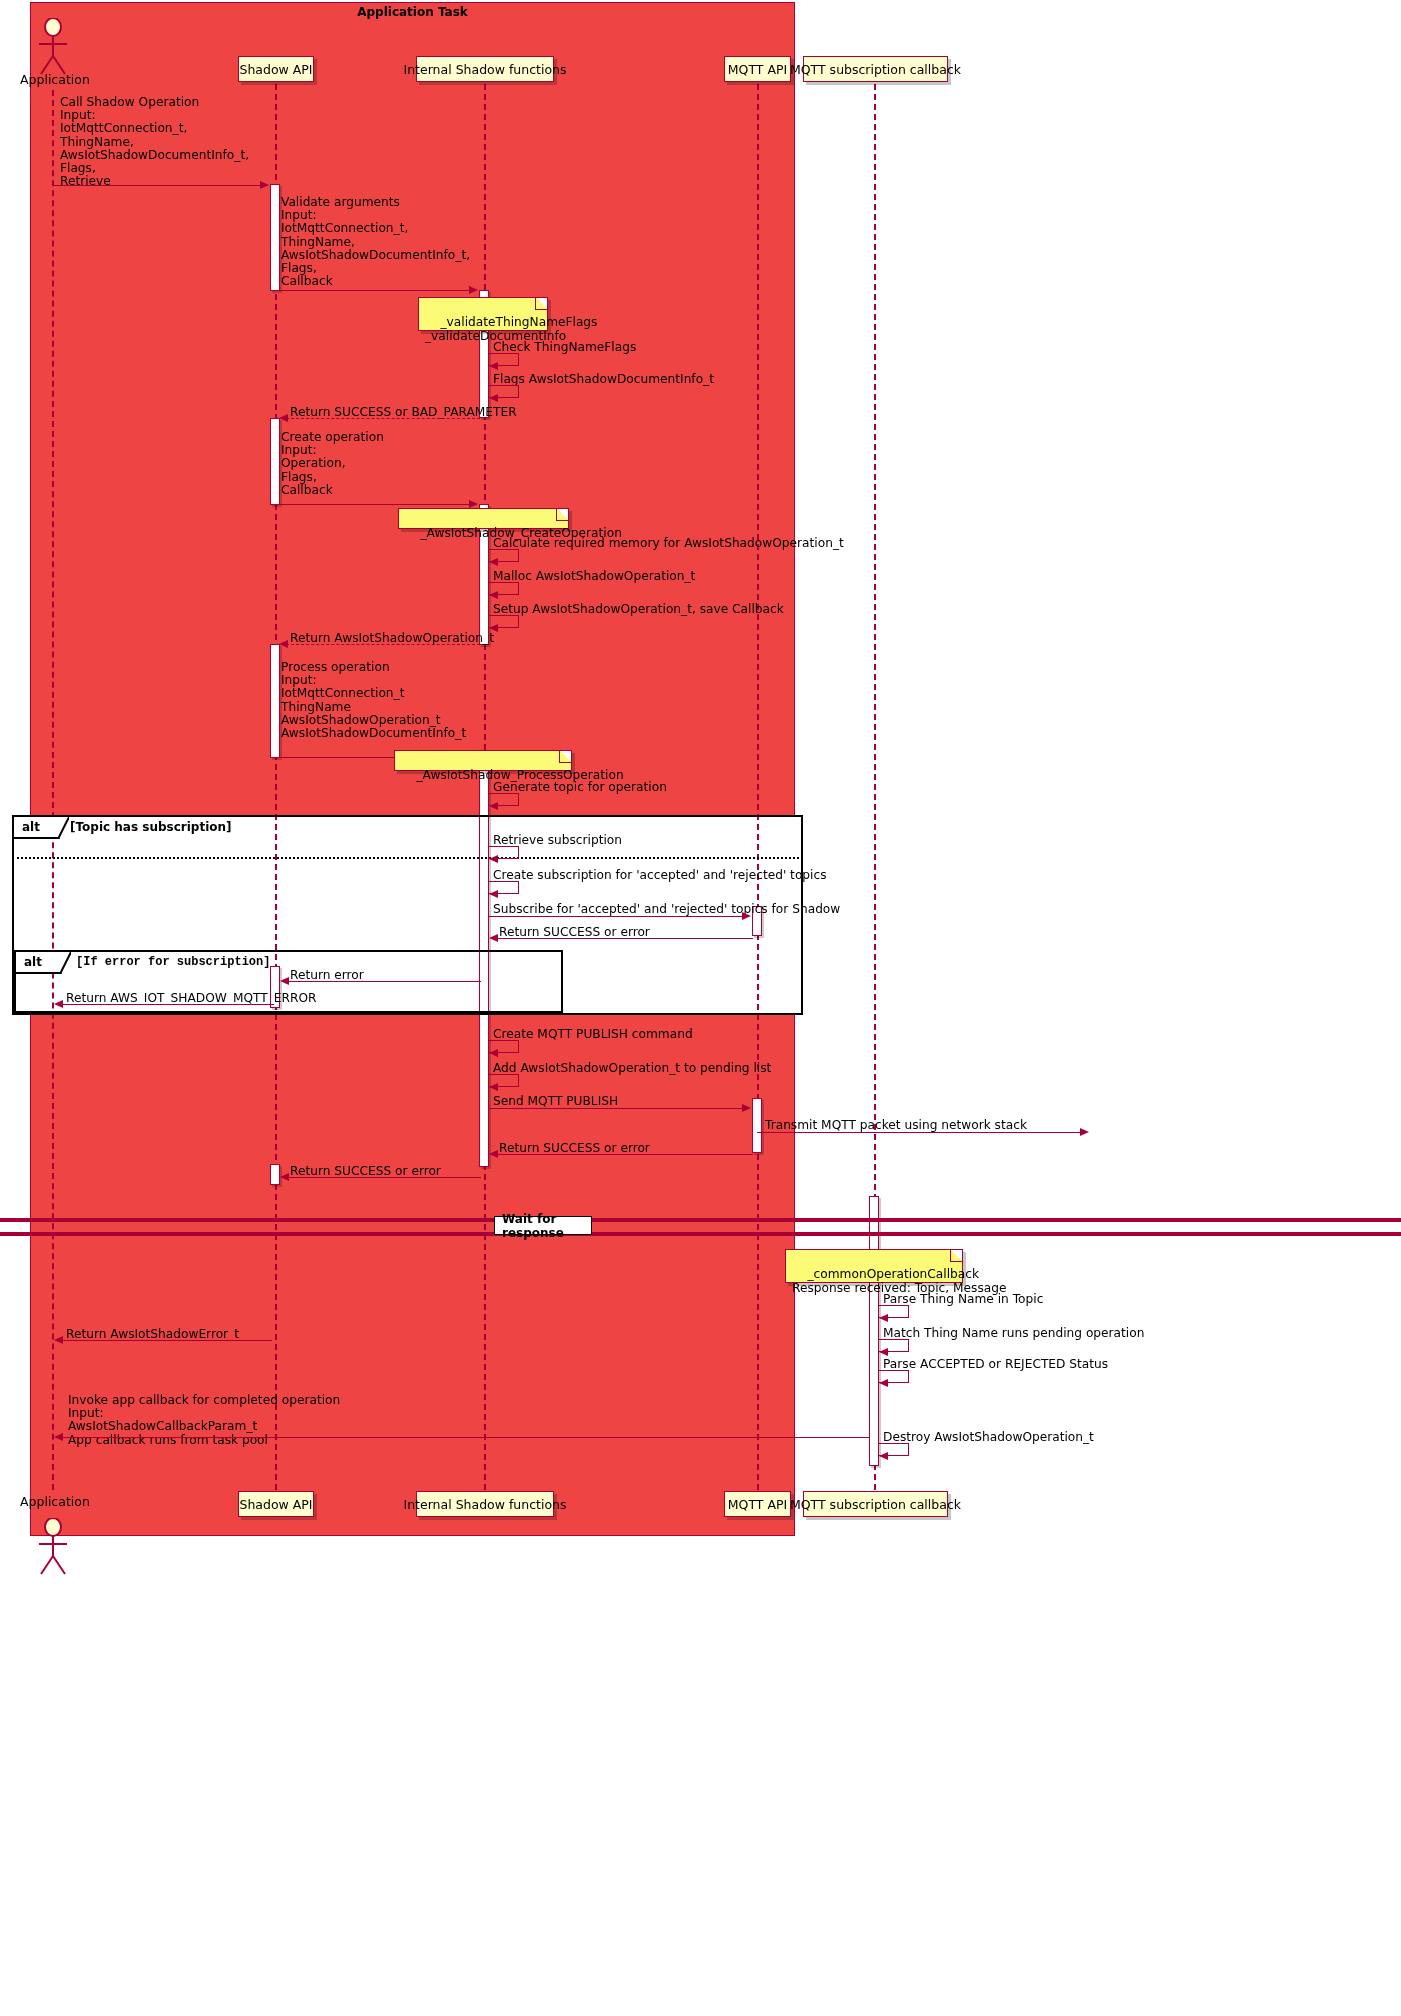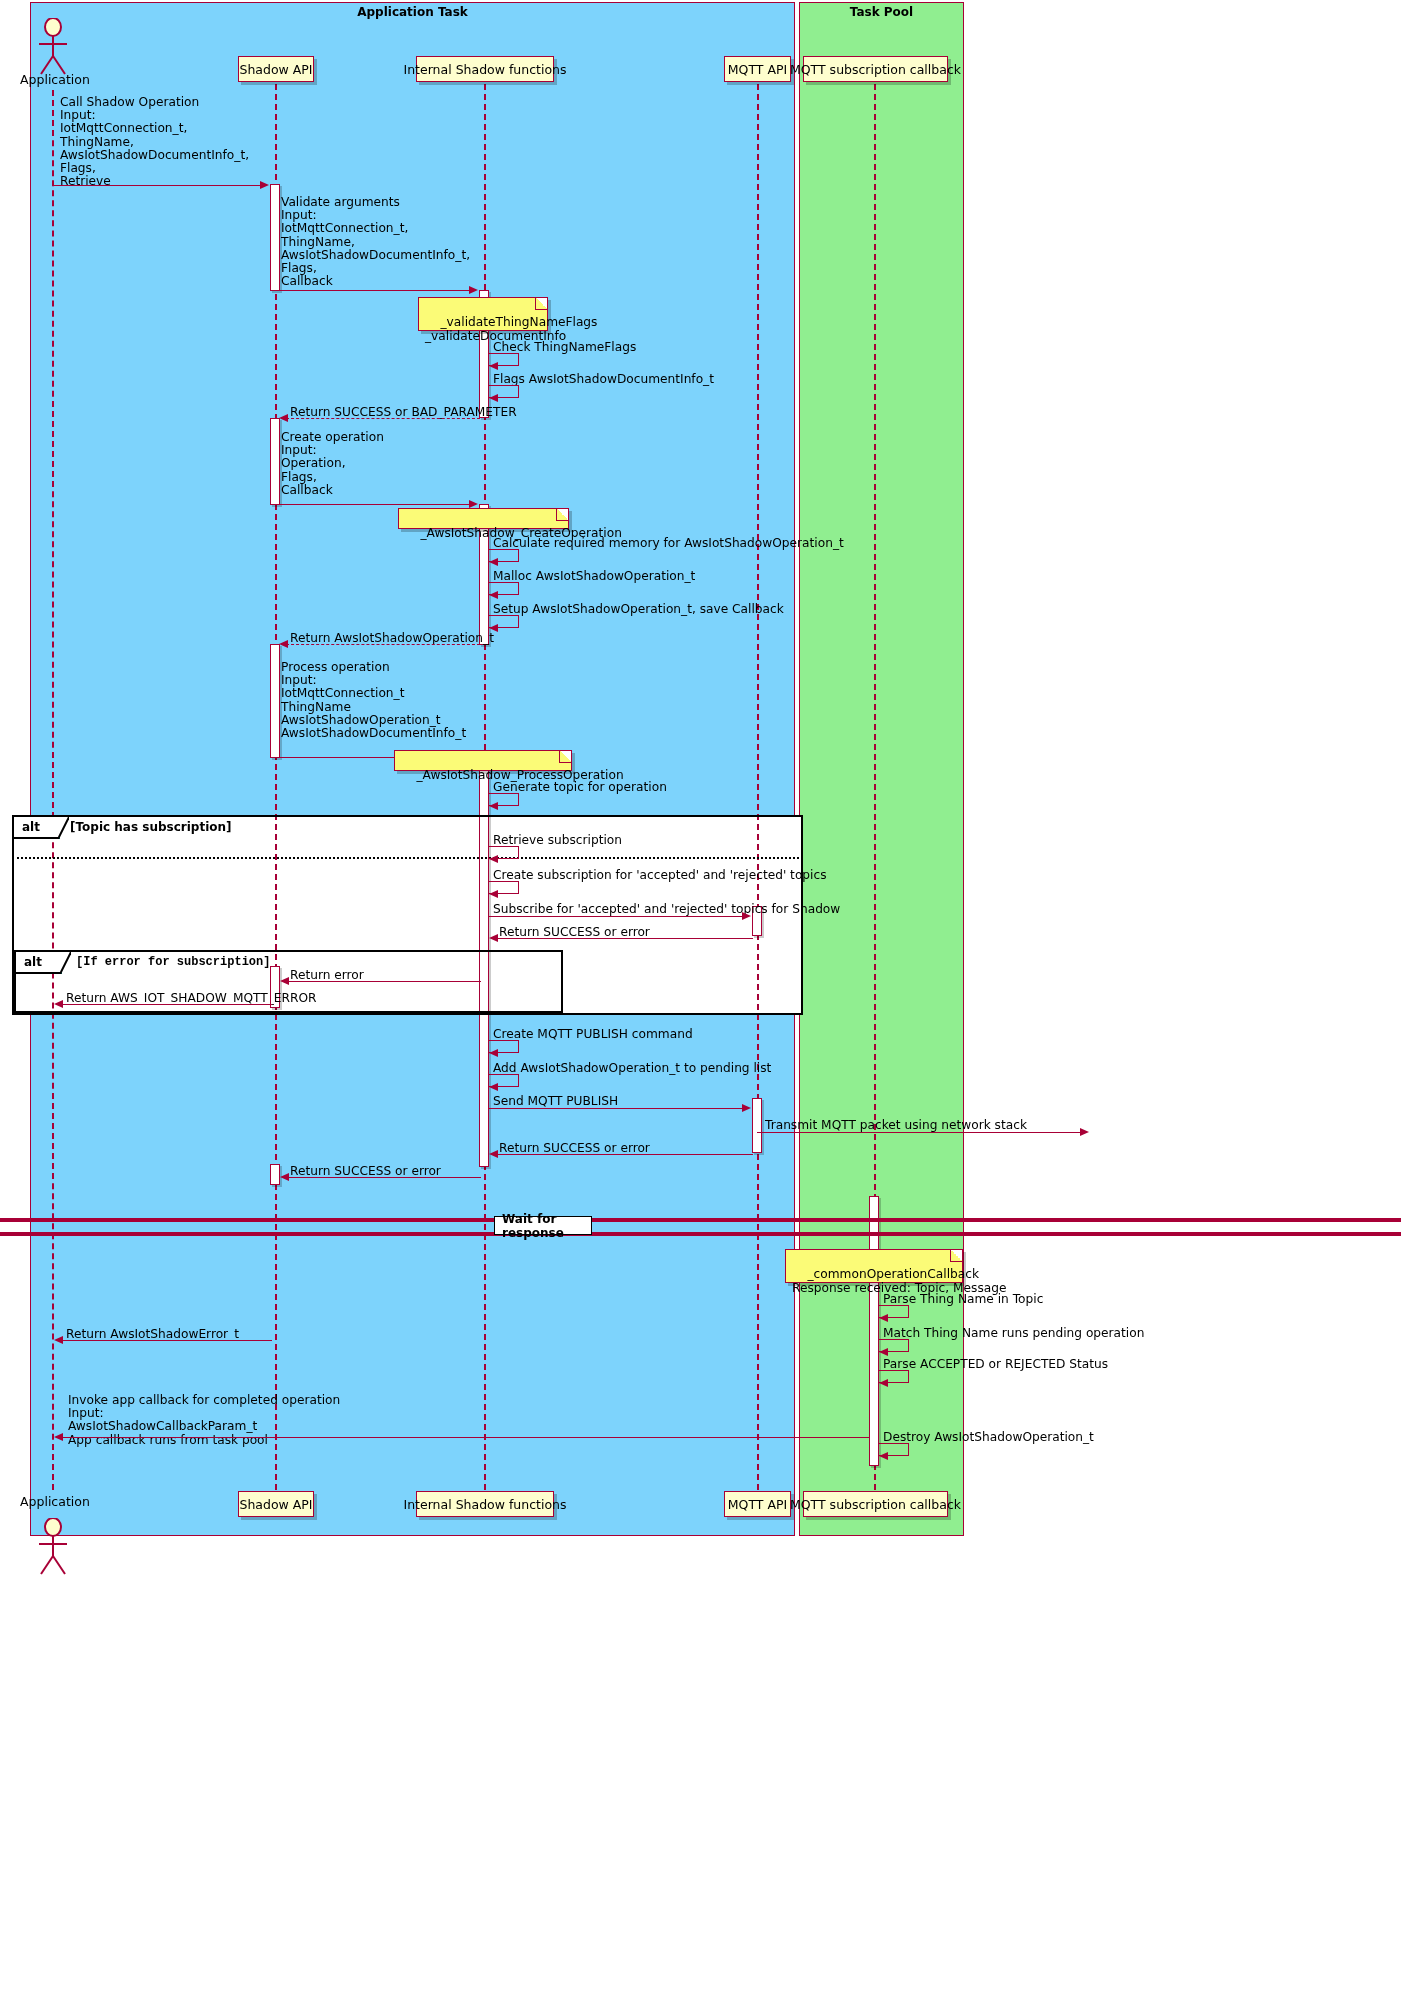--- a/index.html
+++ b/index.html
@@ -6,21 +6,21 @@
   body{font-family:"DejaVu Sans","Liberation Sans",sans-serif;}
   #stage{position:relative;width:1401px;height:2016px;overflow:hidden;background:#fff;}
   .abs{position:absolute;}
 
   
   .groupbox{position:absolute;border:1px solid #A80036;box-sizing:border-box;}
   .groupbox .gtitle{
     position:absolute;top:2px;left:0;width:100%;text-align:center;
     font-size:12px;font-weight:bold;color:#000;font-family:"DejaVu Sans",sans-serif;
   }
-  .box-app{background:#7dd3fc;}
+  .box-app{background:#ef4444;}
   .box-pool{background:#90EE90;}
 
   
   .lifeline{position:absolute;width:0;border-left:2px dashed #A80036;}
 
   
   .pbox{
     position:absolute;background:#FEFECE;border:1.5px solid #A80036;
     box-shadow:3px 3px 0 rgba(0,0,0,0.22);
     font-size:12.5px;color:#000;white-space:nowrap;
@@ -84,23 +84,20 @@
     font-family:"DejaVu Sans",sans-serif;}
 </style>
 </head>
 <body>
 
 <div id="stage">
 
   <div class="groupbox box-app" style="left:30px;top:2px;width:765px;height:1534px;">
     <div class="gtitle">Application Task</div>
   </div>
-  <div class="groupbox box-pool" style="left:799px;top:2px;width:165px;height:1534px;">
-    <div class="gtitle">Task Pool</div>
-  </div>
 
   <div class="frame-bg" style="left:12px;top:815px;width:791px;height:200px;"></div>
   <div class="frame-bg" style="left:14px;top:950px;width:549px;height:63px;"></div>
 
   <div class="lifeline" style="left:52px;top:90px;height:1400px;"></div>
   <div class="lifeline" style="left:275px;top:84px;height:1406px;"></div>
   <div class="lifeline" style="left:484px;top:84px;height:1406px;"></div>
   <div class="lifeline" style="left:757px;top:84px;height:1406px;"></div>
   <div class="lifeline" style="left:874px;top:84px;height:1406px;"></div>
 

